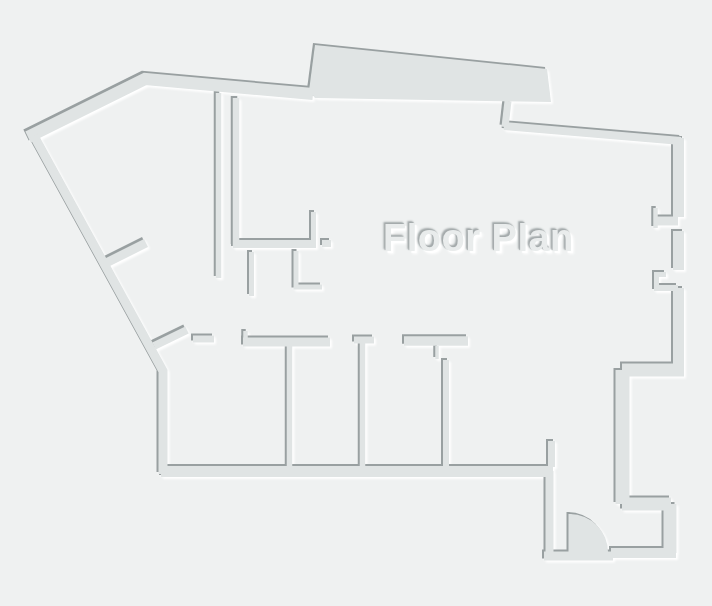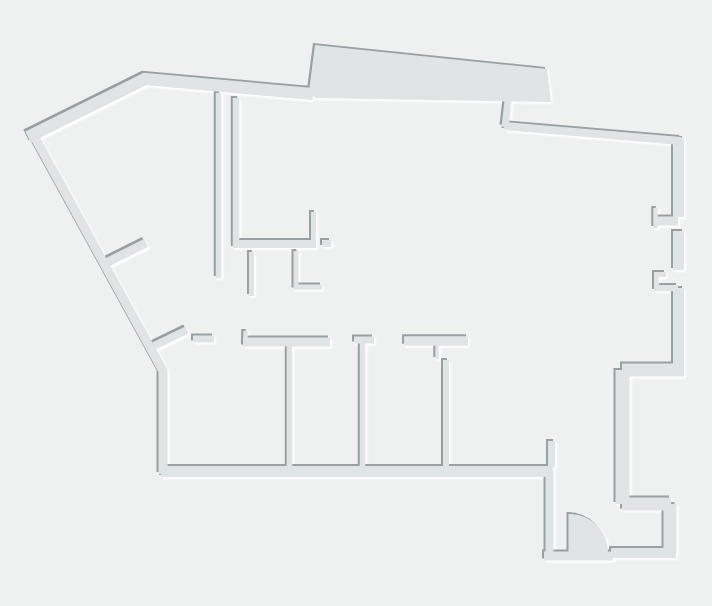--- a/index.html
+++ b/index.html
@@ -80,13 +80,14 @@
         <path d="M313.5,244 L313.5,212" fill="none" stroke="#e0e4e4" stroke-width="5"></path>
         <path d="M322,243.5 L331,243.5" fill="none" stroke="#e0e4e4" stroke-width="7"></path>
         <path d="M251.5,252 L251.5,296" fill="none" stroke="#e0e4e4" stroke-width="5"></path>
         <path d="M296,251 L296,287 L322,287" fill="none" stroke="#e0e4e4" stroke-width="5"></path>
         <path d="M106,263 L146,243" fill="none" stroke="#e0e4e4" stroke-width="9"></path>
         <path d="M154,346 L187,330" fill="none" stroke="#e0e4e4" stroke-width="8"></path>
         <path d="M570,514 A38,38 0 0 1 608,552 L570,552 Z" fill="#e0e4e4" stroke="none"></path>
         <path d="M570,514 L570,552" fill="none" stroke="#e0e4e4" stroke-width="3"></path>
       </g>
   </svg>
+  <div class="plan-title" style="color: rgb(233, 236, 236); text-shadow: rgb(165, 171, 172) -1px -1px 1px, rgb(165, 171, 172) -2px -2px 2px, rgb(255, 255, 255) 2px 2px 1px, rgb(255, 255, 255) 3px 3px 3px;">Floor Plan</div>
 </div>
 
 </body></html>

